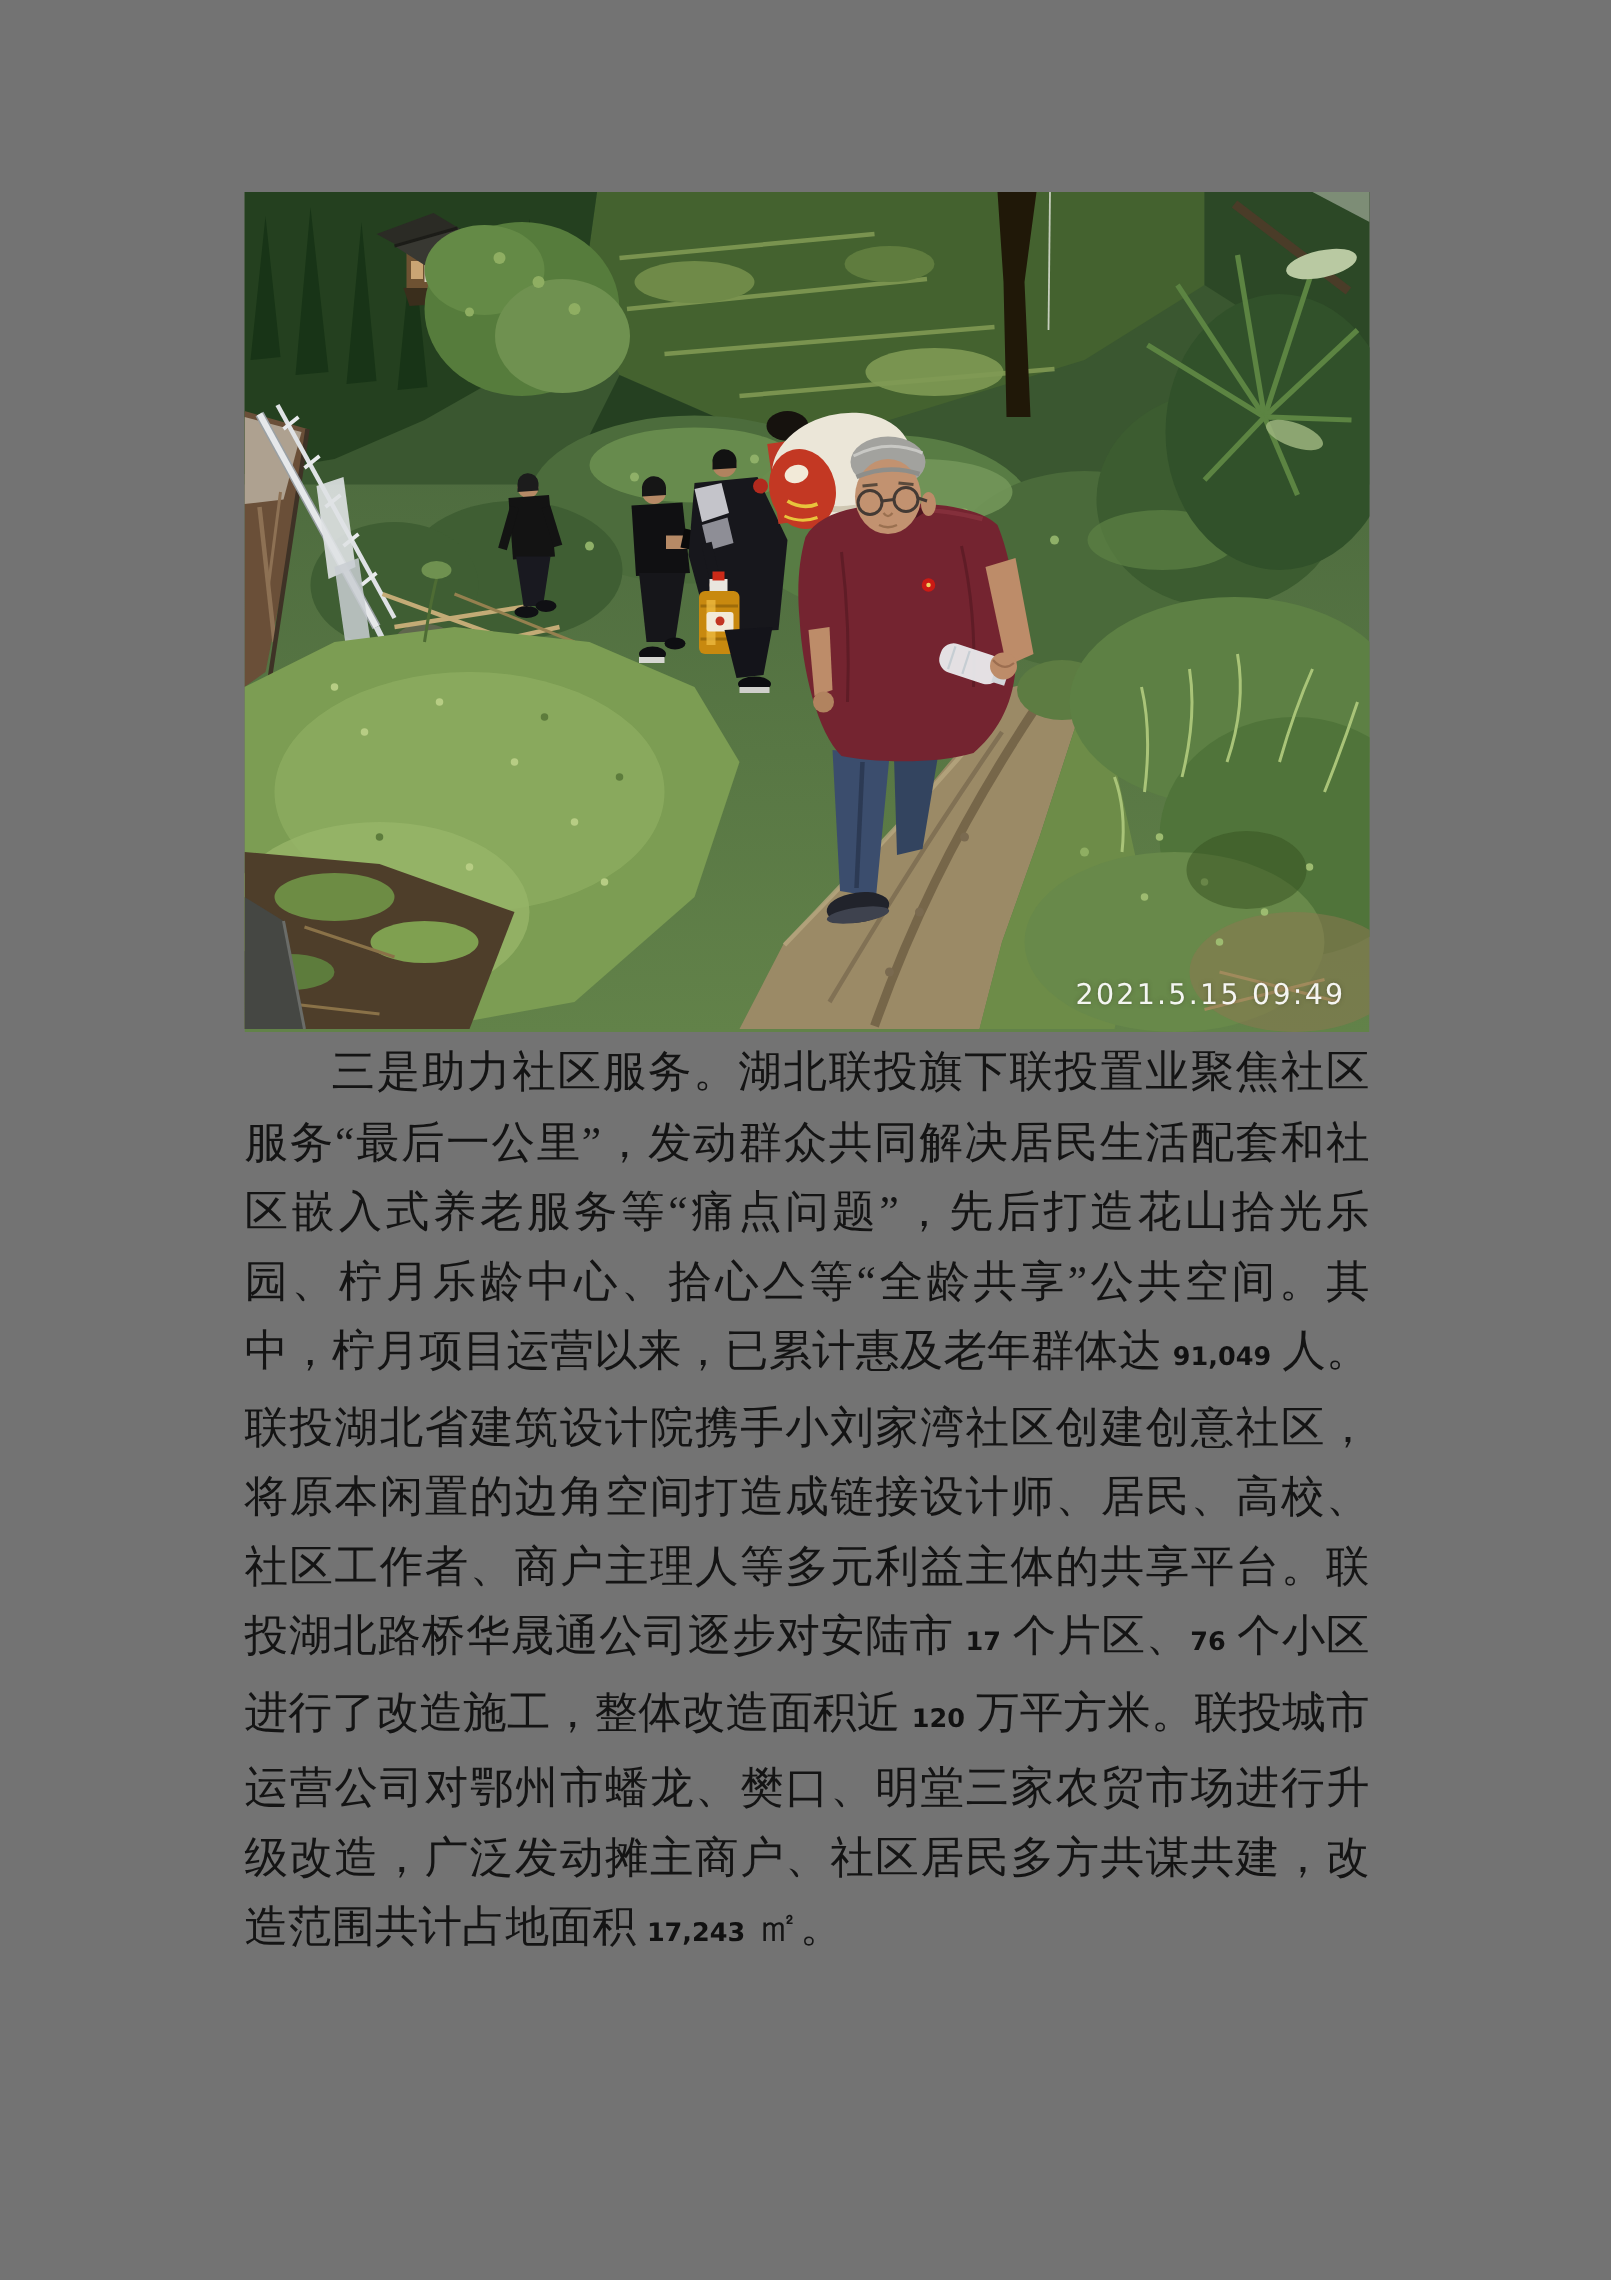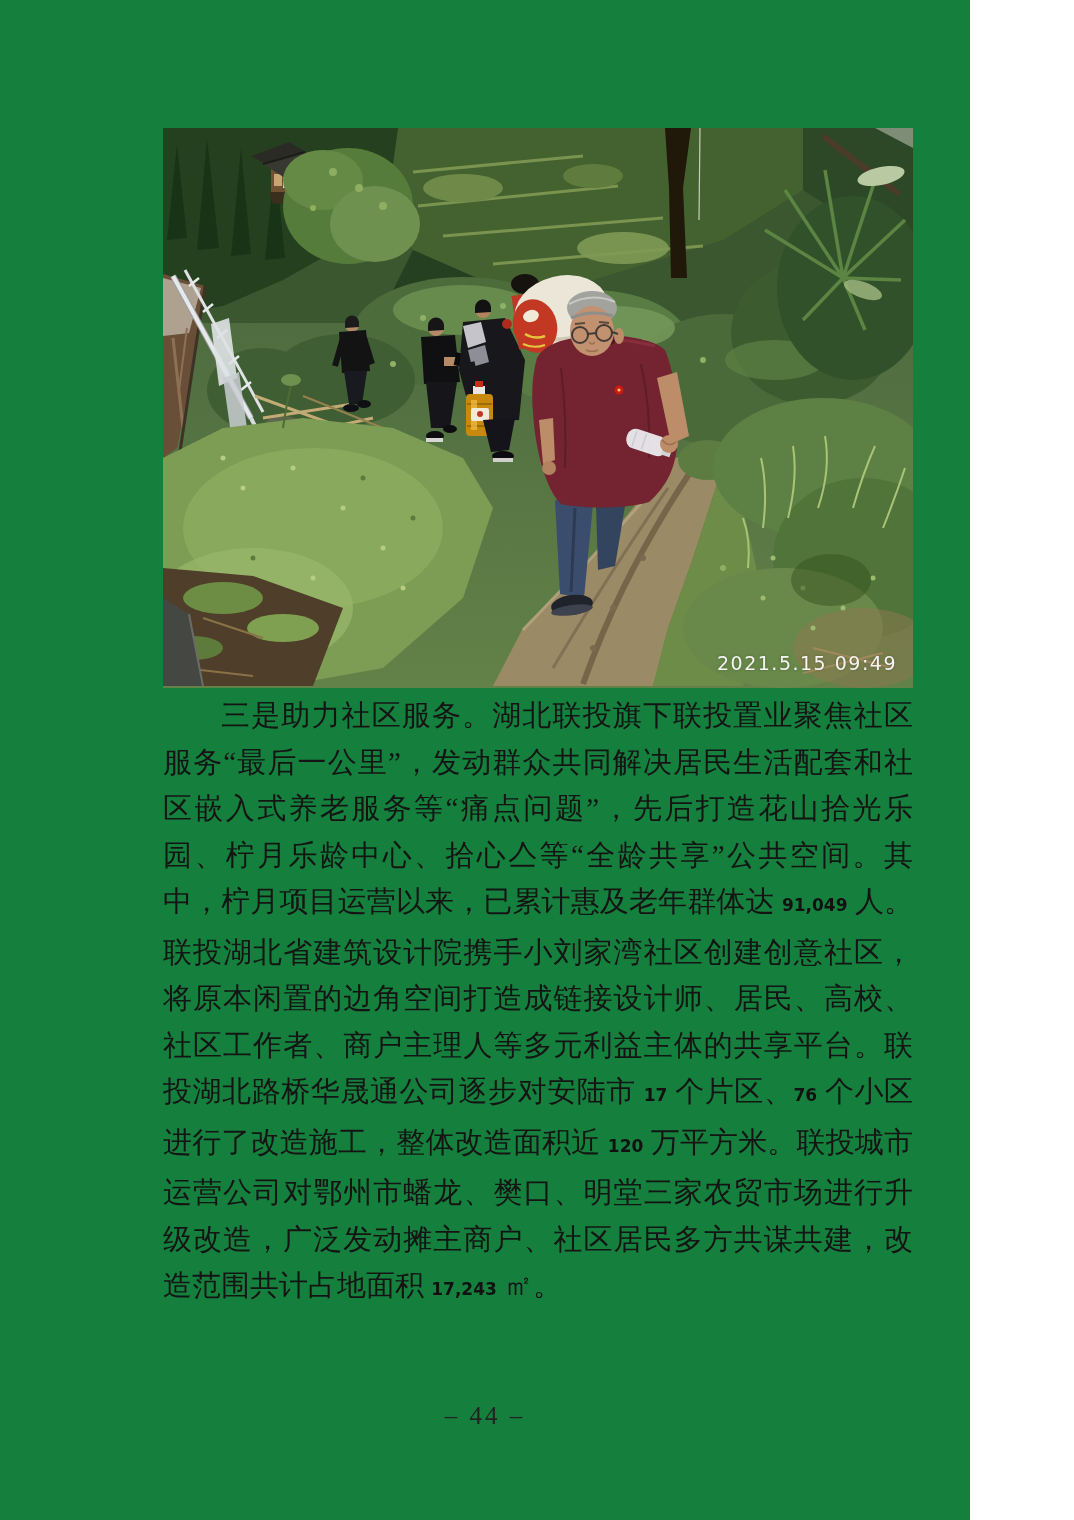--- a/index.html
+++ b/index.html
@@ -1,17 +1,17 @@
 <!DOCTYPE html>
 <html><head>
 <meta charset="utf-8">
 <style>
   html,body { margin:0; padding:0; background:#ffffff; }
   .page {
-    position:relative; width:970px; height:1520px; background:#15803d;
+    position:relative; width:1074px; height:1520px; background:#737373;
     font-family:"Liberation Serif", serif; overflow:hidden;
   }
   .photo {
     position:absolute; left:163px; top:128px; width:750px; height:560px; margin:0;
   }
   .photo svg { display:block; width:100%; height:100%; }
   .timestamp {
     position:absolute; right:16px; bottom:14px;
     color:rgba(255,255,255,0.93);
     font-family:"DejaVu Sans", sans-serif;
@@ -348,15 +348,14 @@
         <circle cx="650" cy="500" r="2.5" fill="#9dbb70"></circle>
           <circle cx="600" cy="470" r="2.5" fill="#9dbb70"></circle>
         <ellipse cx="668" cy="452" rx="40" ry="26" fill="#35511f" opacity="0.5"></ellipse>
       </g>
     </svg>
     <span class="timestamp">2021.5.15 09:49</span>
   </figure>
 
   <p class="body-text"><span class="cn">三是助力社区服务。湖北联投旗下联投置业聚焦社区服务“最后一公里”，发动群众共同解决居民生活配套和社区嵌入式养老服务等“痛点问题”，先后打造花山拾光乐园、柠月乐龄中心、拾心亼等“全龄共享”公共空间。其中，柠月项目运营以来，已累计惠及老年群体达 </span><span class="num">91,049</span><span class="cn"> 人。联投湖北省建筑设计院携手小刘家湾社区创建创意社区，将原本闲置的边角空间打造成链接设计师、居民、高校、社区工作者、商户主理人等多元利益主体的共享平台。联投湖北路桥华晟通公司逐步对安陆市 </span><span class="num">17</span><span class="cn"> 个片区、</span><span class="num">76</span><span class="cn"> 个小区进行了改造施工，整体改造面积近 </span><span class="num">120</span><span class="cn"> 万平方米。联投城市运营公司对鄂州市蟠龙、樊口、明堂三家农贸市场进行升级改造，广泛发动摊主商户、社区居民多方共谋共建，改造范围共计占地面积 </span><span class="num">17,243</span><span class="cn"> ㎡。</span></p>
 
-  <div class="page-number">– 44 –</div>
 
 </div>
 
 </body></html>

